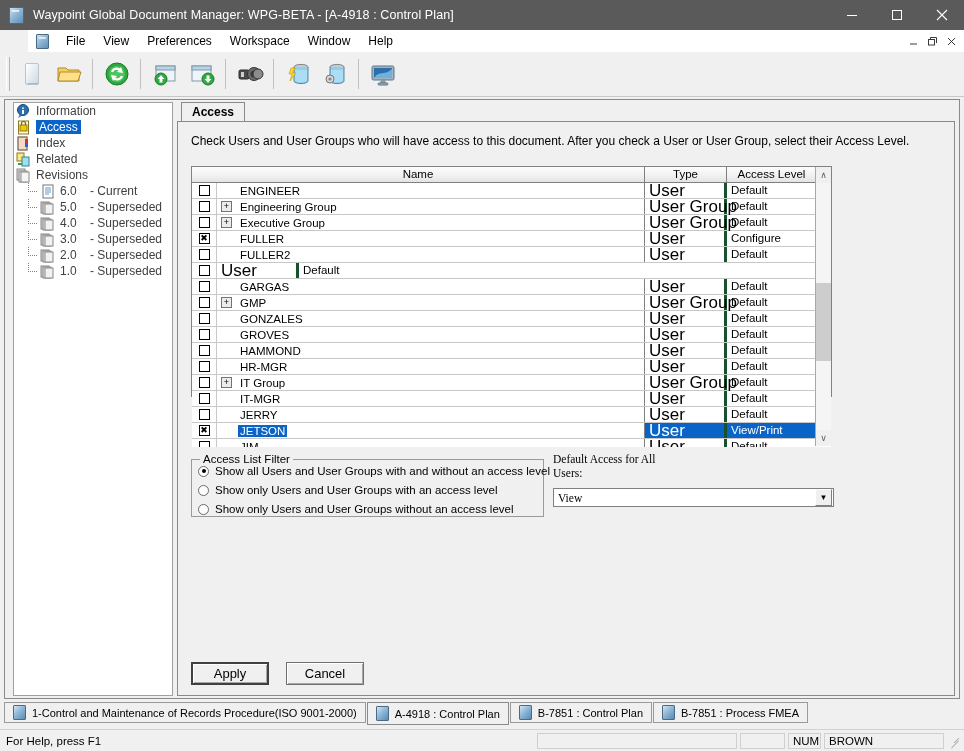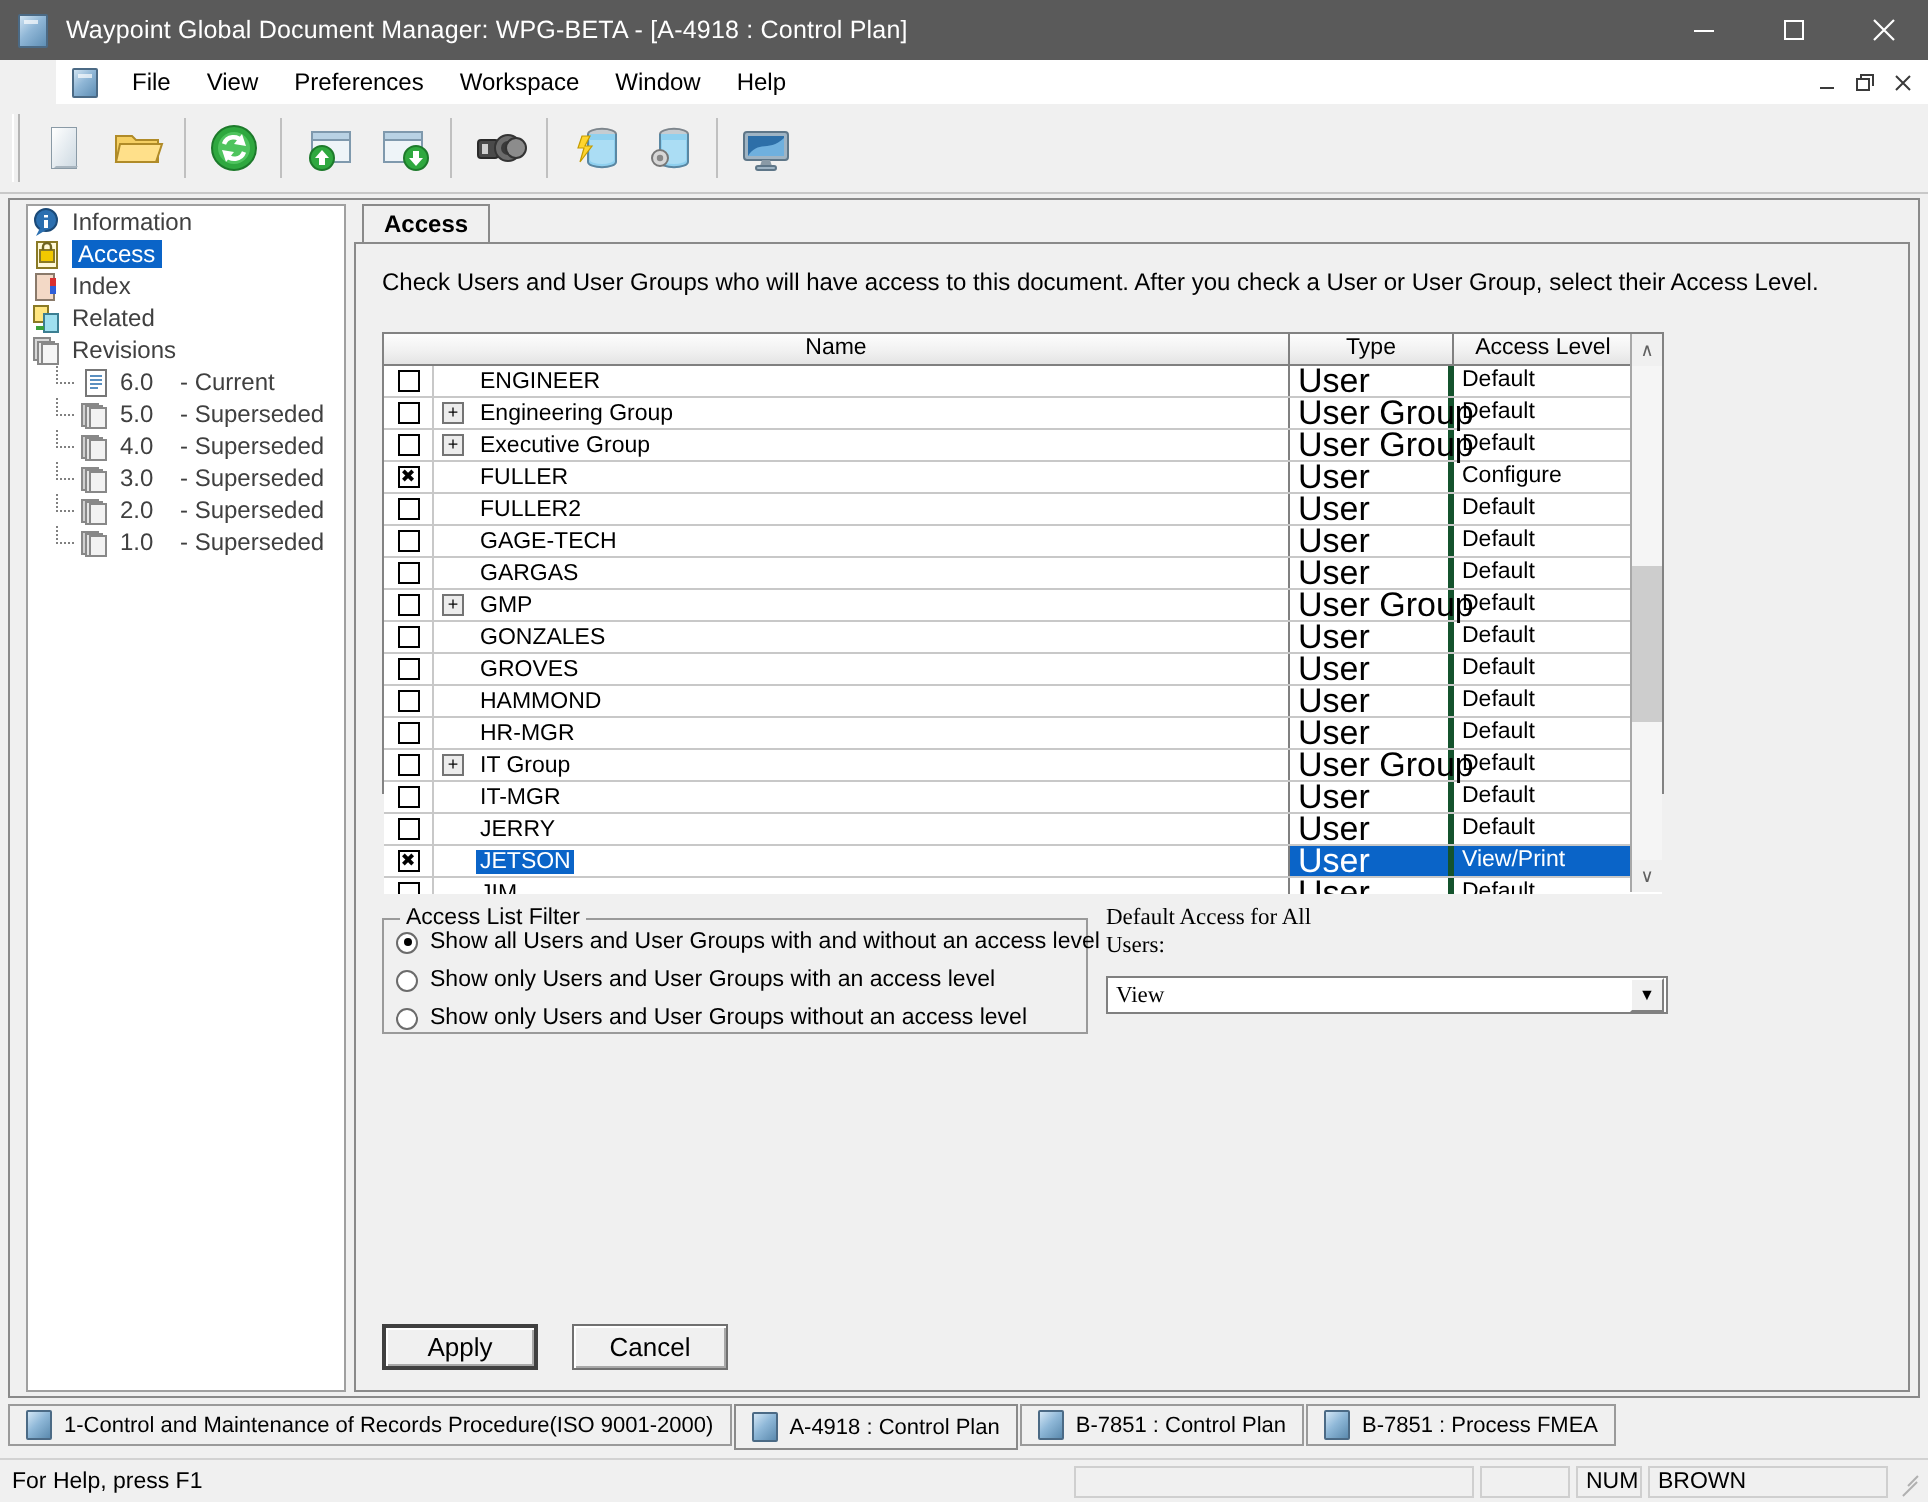--- a/index.html
+++ b/index.html
@@ -512,24 +512,20 @@
                   <span class="expander blank"></span>
                   <span class="nm">FULLER2</span>
                 </div>
                 <div class="cell-type">User</div>
                 <div class="cell-acc">Default</div>
               </div>
               <div class="grow">
                 <div class="cell-chk">
                   <span class="chk"></span>
                 </div>
-                <div class="cell-name">
-                  <span class="expander blank"></span>
-                  <span class="nm">GAGE-TECH</span>
-                </div>
                 <div class="cell-type">User</div>
                 <div class="cell-acc">Default</div>
               </div>
               <div class="grow">
                 <div class="cell-chk">
                   <span class="chk"></span>
                 </div>
                 <div class="cell-name">
                   <span class="expander blank"></span>
                   <span class="nm">GARGAS</span>

